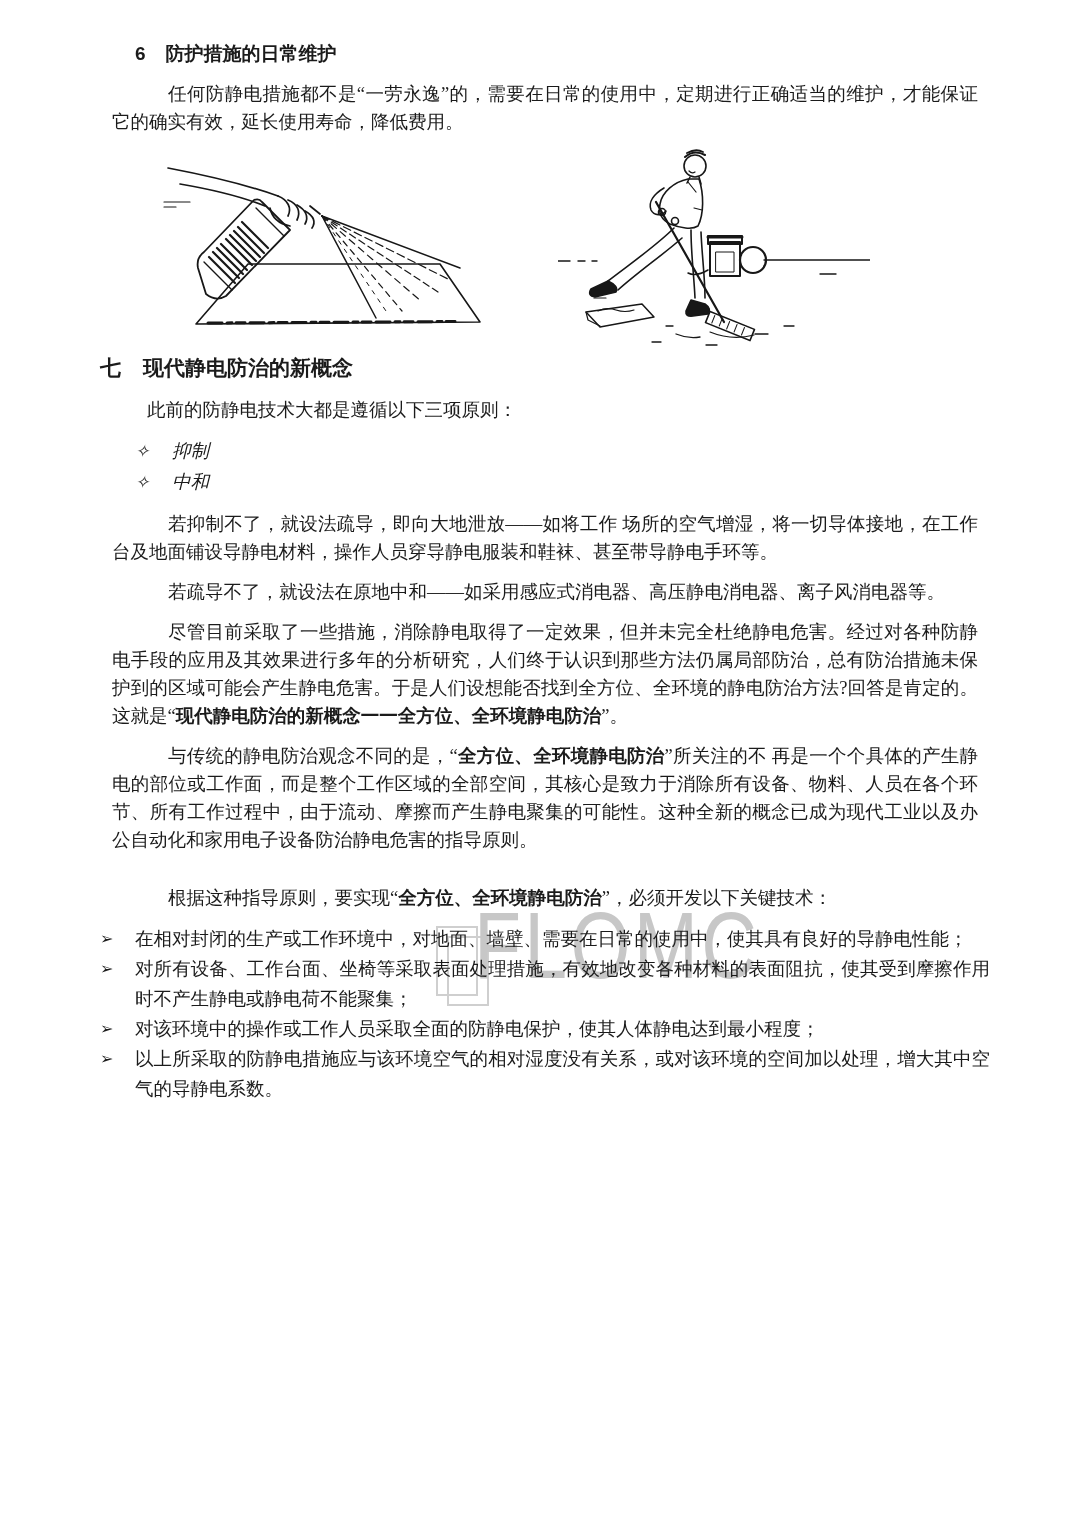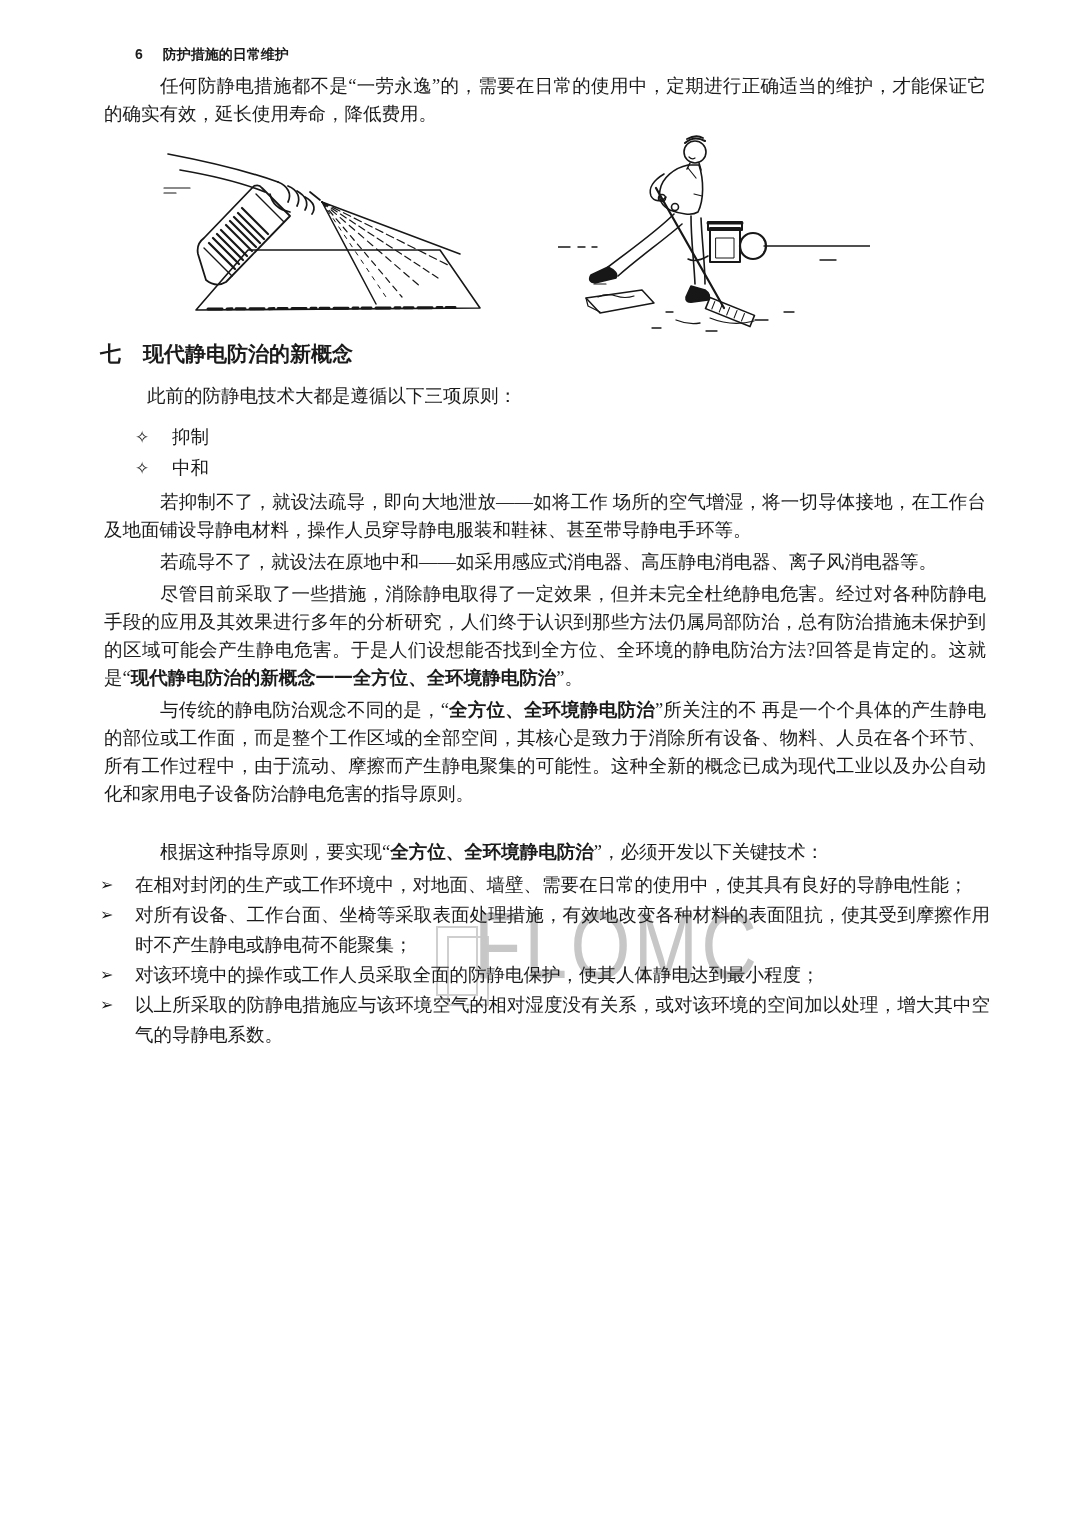--- a/index.html
+++ b/index.html
@@ -8,31 +8,31 @@
     font-family:"Liberation Serif","DejaVu Serif",serif;color:#1b1b1b;overflow:hidden;
   }
   .content{
     position:absolute;left:100px;top:40px;width:890px;z-index:2;
     font-size:18.5px;line-height:28px;text-align:justify;
   }
   .heading{
     font-family:"Liberation Sans","DejaVu Sans",sans-serif;font-weight:bold;
     text-align:left;
   }
-  .h-sec6{font-size:14px;line-height:28px;}
+  .h-sec6{font-size:19px;line-height:28px;}
   .h-sec6 .h-num{display:inline-block;margin-left:35px;margin-right:20px;}
   .h-sec7{font-size:21px;line-height:32px;margin-top:2px;}
   .h-sec7 .h-num{display:inline-block;margin-right:22px;}
-  .para{text-indent:56px;margin:4px;}
+  .para{text-indent:56px;margin:12px;}
   .intro{text-indent:35px;margin:12px;}
   .figures{position:relative;height:202px;margin-top:6px;}
   .fig-left{position:absolute;left:50px;top:8px;}
   .fig-right{position:absolute;left:458px;top:0;}
   .diamond-list{margin:0;padding:0;list-style:none;}
-  .diamond-list li{line-height:31px;padding-left:35px;text-align:left;}
+  .diamond-list li{line-height:31px;padding-left:35px;text-align:left;font-style:italic;}
   .diamond-list .bullet{display:inline-block;width:37px;font-size:17px;}
   .arrow-list{margin:0;padding:0;list-style:none;}
   .arrow-list li{position:relative;padding-left:35px;line-height:30px;text-align:justify;}
   .arrow-list .bullet{position:absolute;left:0;top:0;font-size:16px;line-height:30px;}
   .b{font-weight:bold;}
   .gap-top{margin-top:30px;}
   
   .watermark{
     position:absolute;left:420px;top:906px;width:320px;height:110px;z-index:1;
     pointer-events:none;

